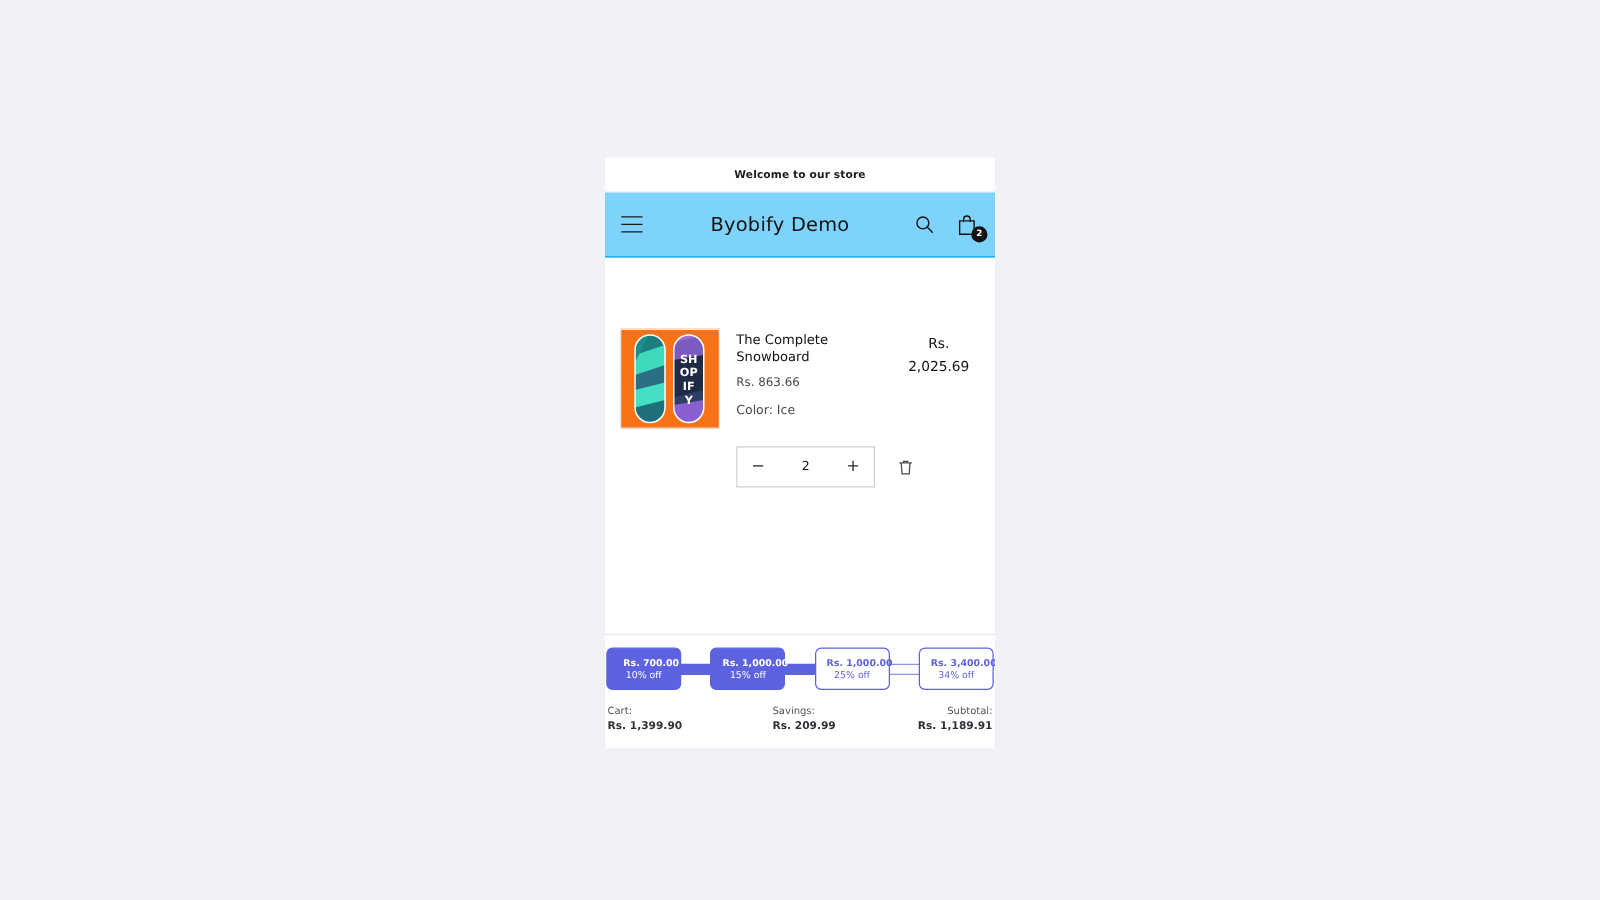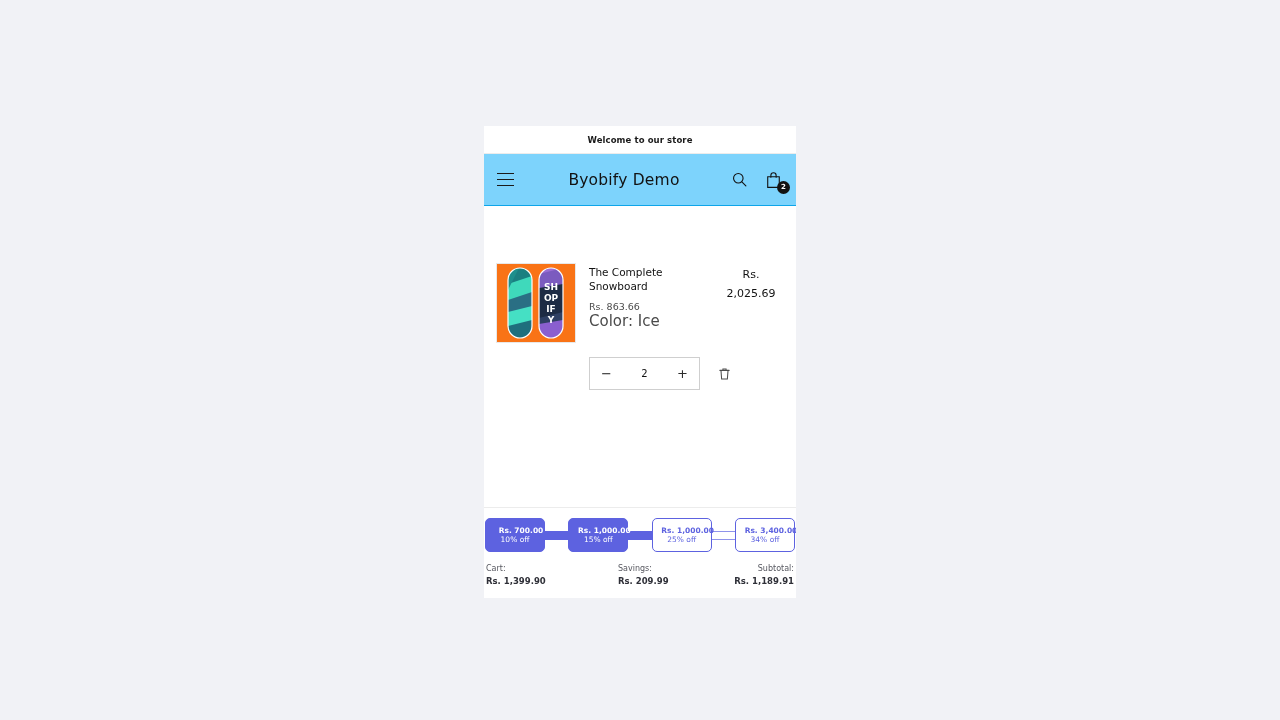--- a/index.html
+++ b/index.html
@@ -175,22 +175,23 @@
     color: #121212;
     max-width: 86px;
     cursor: pointer;
   }
   .item-price {
     font-size: 9.5px;
     color: #4a4a4a;
     margin-top: 8px;
   }
   .item-variant {
-    font-size: 15px;
+    font-size: 10px;
     color: #4a4a4a;
+    margin-top: 11px;
   }
 
   .item-total {
     width: 66px;
     flex: 0 0 66px;
     text-align: center;
     font-size: 11px;
     line-height: 1.75;
     color: #121212;
     padding-top: 2px;

